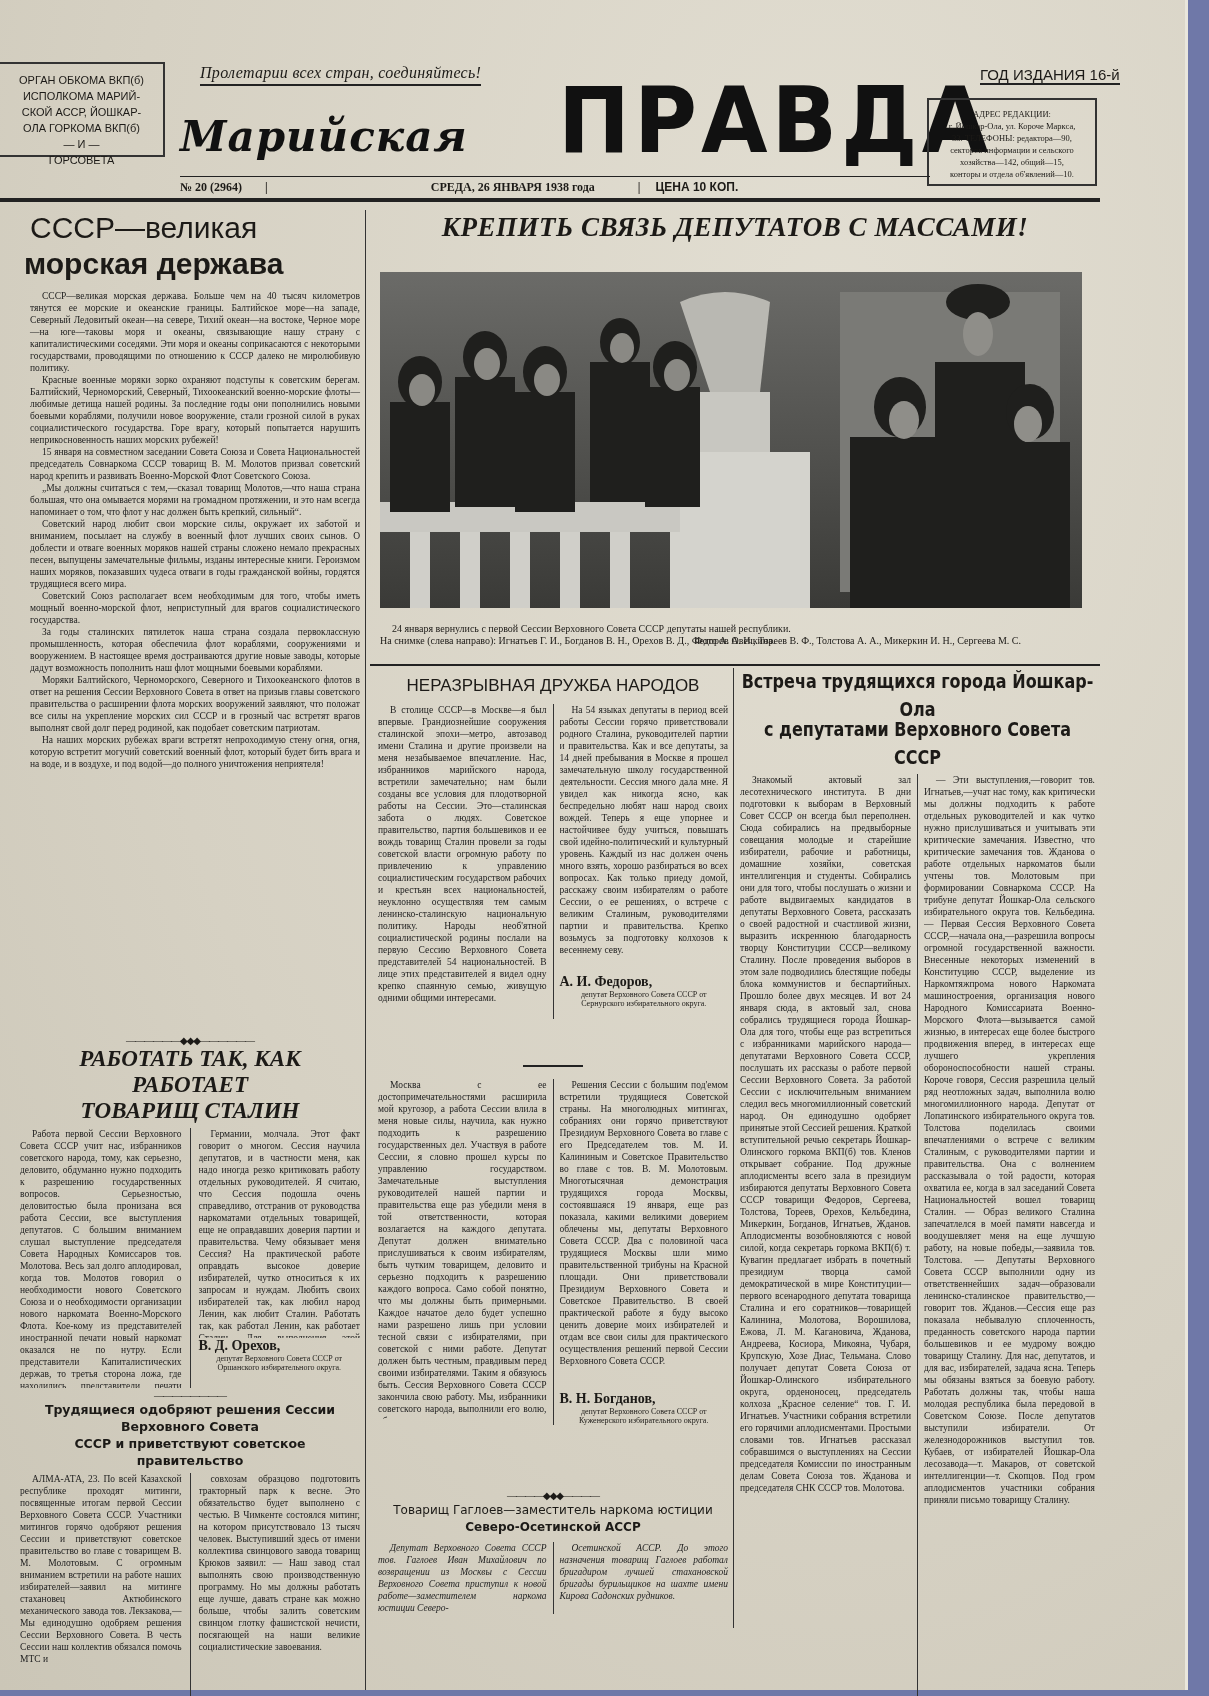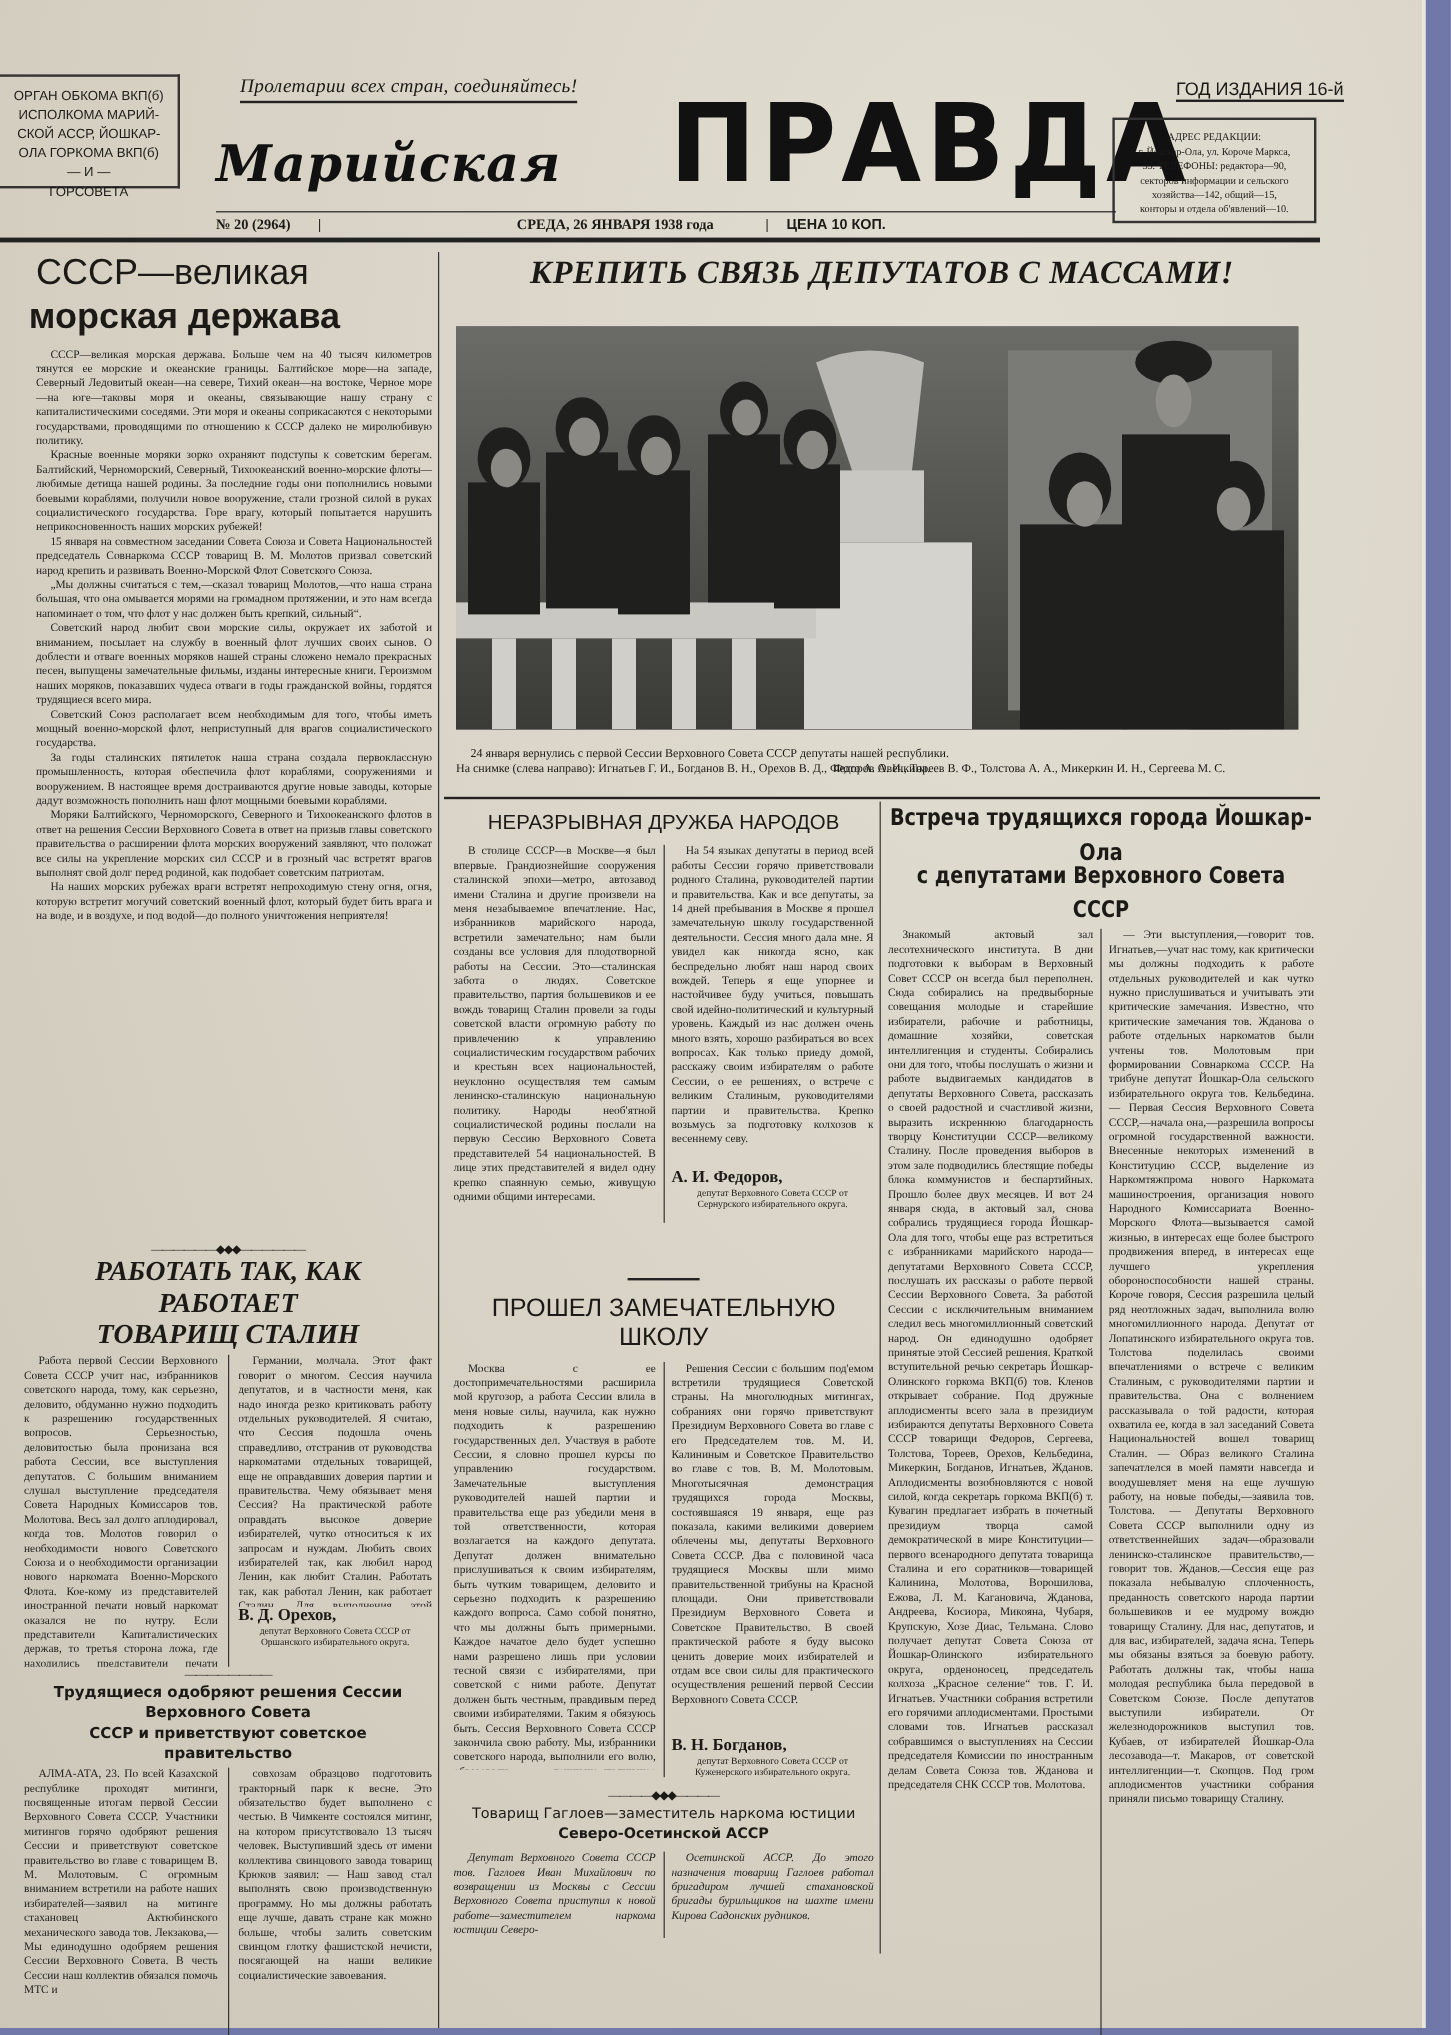--- a/index.html
+++ b/index.html
@@ -1,21 +1,21 @@
 <!DOCTYPE html>
 <html><head>
 <meta charset="utf-8">
 <style>
   html,body{margin:0;padding:0;}
   body{width:1209px;height:1696px;background:#6f78a8;position:relative;overflow:hidden;font-family:"Liberation Serif",serif;color:#1c1a17;}
   .paper{position:absolute;left:0;top:0;width:1185px;height:1690px;background:#d9d5c8;
     background-image:radial-gradient(ellipse at 70% 20%,#e2ded2 0%,#d6d1c3 60%,#cbc6b7 100%);border-right:3px solid #e9e6dc;}
   .abs{position:absolute;}
   .rule{position:absolute;background:#222;}
-  .masthead-box{position:absolute;left:0;top:62px;width:150px;height:95px;border:2px solid #333;border-left:none;font-family:"Liberation Sans",sans-serif;font-size:11px;text-align:center;line-height:16px;padding-top:8px;box-sizing:border-box;}
+  .masthead-box{position:absolute;left:0;top:62px;width:165px;height:95px;border:2px solid #333;border-left:none;font-family:"Liberation Sans",sans-serif;font-size:11px;text-align:center;line-height:16px;padding-top:8px;box-sizing:border-box;}
   .slogan{position:absolute;left:200px;top:64px;font-style:italic;font-size:16px;letter-spacing:.3px;border-bottom:2px solid #222;padding-bottom:2px;}
   .title-script{position:absolute;left:180px;top:112px;font-family:"DejaVu Serif",serif;font-style:italic;font-weight:bold;font-size:42px;letter-spacing:1px;color:#111;}
   .title-main{position:absolute;left:558px;top:80px;font-family:"DejaVu Sans",sans-serif;font-weight:bold;font-size:86px;letter-spacing:4px;color:#111;line-height:80px;transform:scaleY(1.05);}
   .year{position:absolute;left:980px;top:66px;font-family:"Liberation Sans",sans-serif;font-size:15px;border-bottom:2px solid #222;}
   .addr-box{position:absolute;left:927px;top:98px;width:170px;height:88px;border:2px double #333;font-size:8.5px;text-align:center;line-height:12px;padding-top:8px;box-sizing:border-box;}
   .issue-line{position:absolute;left:180px;top:180px;width:750px;font-family:"Liberation Serif",serif;font-size:12px;font-weight:bold;}
   .col-text{font-size:9.5px;line-height:12px;text-align:justify;color:#222;}
   .col-text p{margin:0 0 0 0;text-indent:12px;}
   .colrule{position:absolute;width:1px;background:#333;}
   .photo{position:absolute;left:380px;top:272px;width:702px;height:336px;background:#3a3a38;overflow:hidden;}
@@ -195,21 +195,20 @@
             <p>На 54 языках депутаты в период всей работы Сессии горячо приветствовали родного Сталина, руководителей партии и правительства. Как и все депутаты, за 14 дней пребывания в Москве я прошел замечательную школу государственной деятельности. Сессия много дала мне. Я увидел как никогда ясно, как беспредельно любят наш народ своих вождей. Теперь я еще упорнее и настойчивее буду учиться, повышать свой идейно-политический и культурный уровень. Каждый из нас должен очень много взять, хорошо разбираться во всех вопросах. Как только приеду домой, расскажу своим избирателям о работе Сессии, о ее решениях, о встрече с великим Сталиным, руководителями партии и правительства. Крепко возьмусь за подготовку колхозов к весеннему севу.</p>
           </div>
         <div class="sig">А. И. Федоров,</div>
         <div class="sig-sub">депутат Верховного Совета СССР от Сернурского избирательного округа.</div>
       </div>
     </div>
   </div>
 
   <div class="abs" style="left:378px;top:1065px;width:350px;">
     <div class="rule" style="position:relative;width:60px;height:2px;margin:0 auto 12px;"></div>
-    <div style="text-align:center;font-family:'Liberation Sans',sans-serif;font-size:21px;line-height:24px;width:320px;margin:0 auto;">ПРОШЕЛ ЗАМЕЧАТЕЛЬНУЮ ШКОЛУ</div>
     <div style="display:flex;gap:6px;margin-top:8px;">
       <div class="col-text" style="flex:1;height:340px;overflow:hidden;">
           <p>Москва с ее достопримечательностями расширила мой кругозор, а работа Сессии влила в меня новые силы, научила, как нужно подходить к разрешению государственных дел. Участвуя в работе Сессии, я словно прошел курсы по управлению государством. Замечательные выступления руководителей нашей партии и правительства еще раз убедили меня в той ответственности, которая возлагается на каждого депутата. Депутат должен внимательно прислушиваться к своим избирателям, быть чутким товарищем, деловито и серьезно подходить к разрешению каждого вопроса. Само собой понятно, что мы должны быть примерными. Каждое начатое дело будет успешно нами разрешено лишь при условии тесной связи с избирателями, при советской с ними работе. Депутат должен быть честным, правдивым перед своими избирателями. Таким я обязуюсь быть. Сессия Верховного Совета СССР закончила свою работу. Мы, избранники советского народа, выполнили его волю, образовали ленинско-сталинское правительство.</p>
         </div>
       <div style="width:1px;background:#333;"></div>
       <div style="flex:1;">
         <div class="col-text" style="height:312px;overflow:hidden;">
             <p>Решения Сессии с большим под'емом встретили трудящиеся Советской страны. На многолюдных митингах, собраниях они горячо приветствуют Президиум Верховного Совета во главе с его Председателем тов. М. И. Калининым и Советское Правительство во главе с тов. В. М. Молотовым. Многотысячная демонстрация трудящихся города Москвы, состоявшаяся 19 января, еще раз показала, какими великими доверием облечены мы, депутаты Верховного Совета СССР. Два с половиной часа трудящиеся Москвы шли мимо правительственной трибуны на Красной площади. Они приветствовали Президиум Верховного Совета и Советское Правительство. В своей практической работе я буду высоко ценить доверие моих избирателей и отдам все свои силы для практического осуществления решений первой Сессии Верховного Совета СССР.</p>
           </div>
         <div class="sig">В. Н. Богданов,</div>

